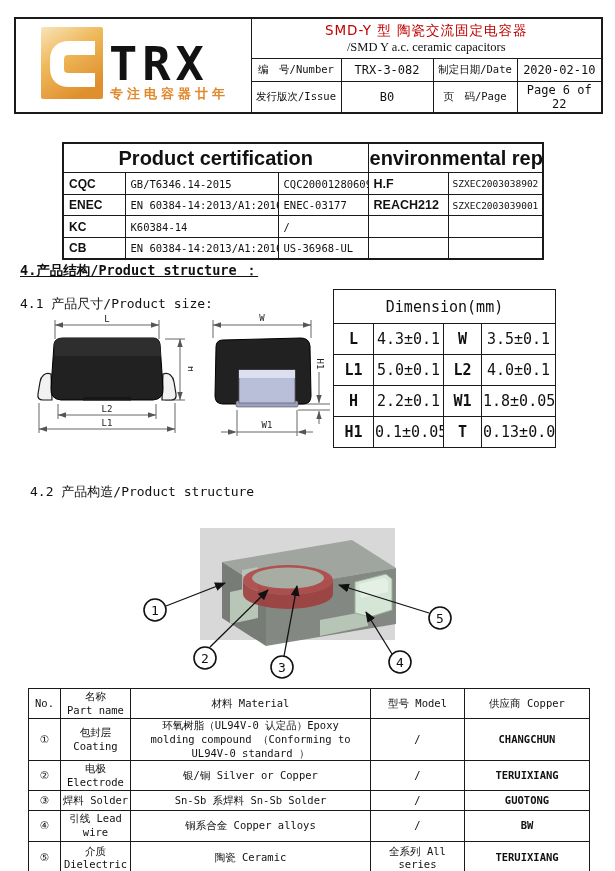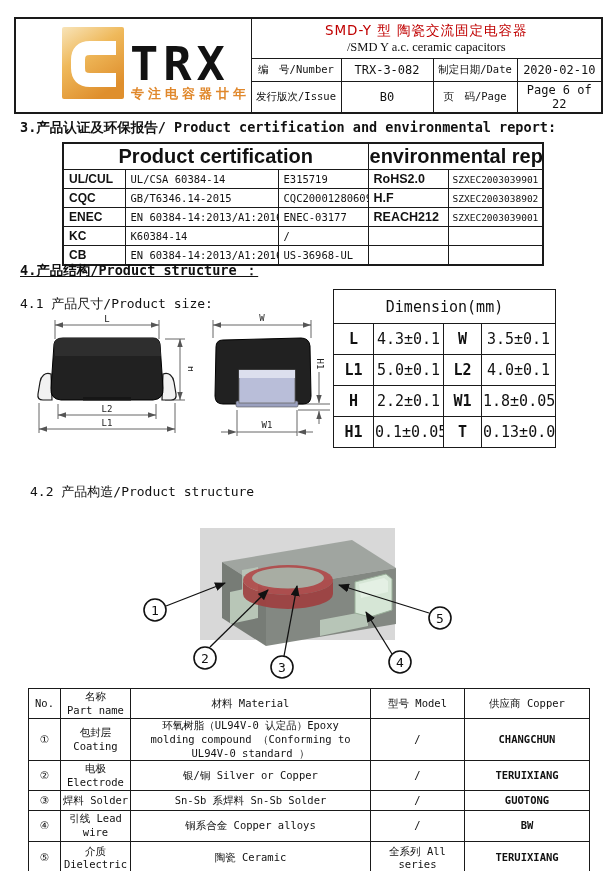--- a/index.html
+++ b/index.html
@@ -4,21 +4,21 @@
 <style>
   html,body{margin:0;padding:0;}
   body{width:615px;height:871px;background:#fff;font-family:"DejaVu Sans Mono",monospace;color:#111;}
   .page{position:relative;width:615px;height:871px;background:#fff;overflow:hidden;}
   .abs{position:absolute;}
   table{border-collapse:collapse;table-layout:fixed;}
 
   
   .hdr-table{border:2px solid #1a1a1a;}
   .hdr-table td{border:1.4px solid #1a1a1a;overflow:hidden;}
-  .logo-cell{text-align:right;vertical-align:middle;margin-left:44px;}
+  .logo-cell{text-align:left;vertical-align:middle;margin-left:44px;}
   .title-cell{text-align:center;vertical-align:middle;line-height:1.35;}
   .title-cn{color:#c00000;font-size:13.5px;letter-spacing:1px;font-family:"DejaVu Sans","Liberation Sans",sans-serif;}
   .title-en{color:#111;font-size:12.5px;font-family:"Liberation Serif",serif;}
   .hdr-label{font-size:10.5px;text-align:center;vertical-align:middle;}
   .hdr-value{font-size:12px;text-align:center;vertical-align:middle;}
 
   
   .h-bold{font-size:13.5px;font-weight:bold;white-space:nowrap;}
   .h-reg{font-size:13px;white-space:nowrap;}
 
@@ -90,41 +90,33 @@
     </tr>
     <tr style="height:23px;">
       <td class="hdr-label">发行版次/Issue</td>
       <td class="hdr-value">B0</td>
       <td class="hdr-label">页　码/Page</td>
       <td class="hdr-value">Page 6 of 22</td>
     </tr>
   </tbody>
     </table>
 
-  <div class="abs h-bold" style="left:20px;top:119px;">3.产品认证及环保报告/ Product certification and environmental report:</div>
 
   <table class="cert-table abs" style="left:62px;top:142px;width:480px;height:118px;">
     <colgroup>
         <col style="width:62px">
         <col style="width:153px">
         <col style="width:90px">
         <col style="width:80px">
         <col style="width:95px">
       </colgroup>
     <tbody>
         <tr style="height:23px;">
       <th colspan="3" class="cert-head">Product certification</th>
       <th colspan="2" class="cert-head">environmental report</th>
-    </tr>
-    <tr style="height:19px;">
-      <td class="cert-c1">UL/CUL</td>
-      <td class="cert-c2">UL/CSA 60384-14</td>
-      <td class="cert-c3">E315719</td>
-      <td class="cert-c4">RoHS2.0</td>
-      <td class="cert-c5">SZXEC2003039901</td>
     </tr>
     <tr style="height:19px;">
       <td class="cert-c1">CQC</td>
       <td class="cert-c2">GB/T6346.14-2015</td>
       <td class="cert-c3">CQC20001280609</td>
       <td class="cert-c4">H.F</td>
       <td class="cert-c5">SZXEC2003038902</td>
     </tr>
     <tr style="height:19px;">
       <td class="cert-c1">ENEC</td>

